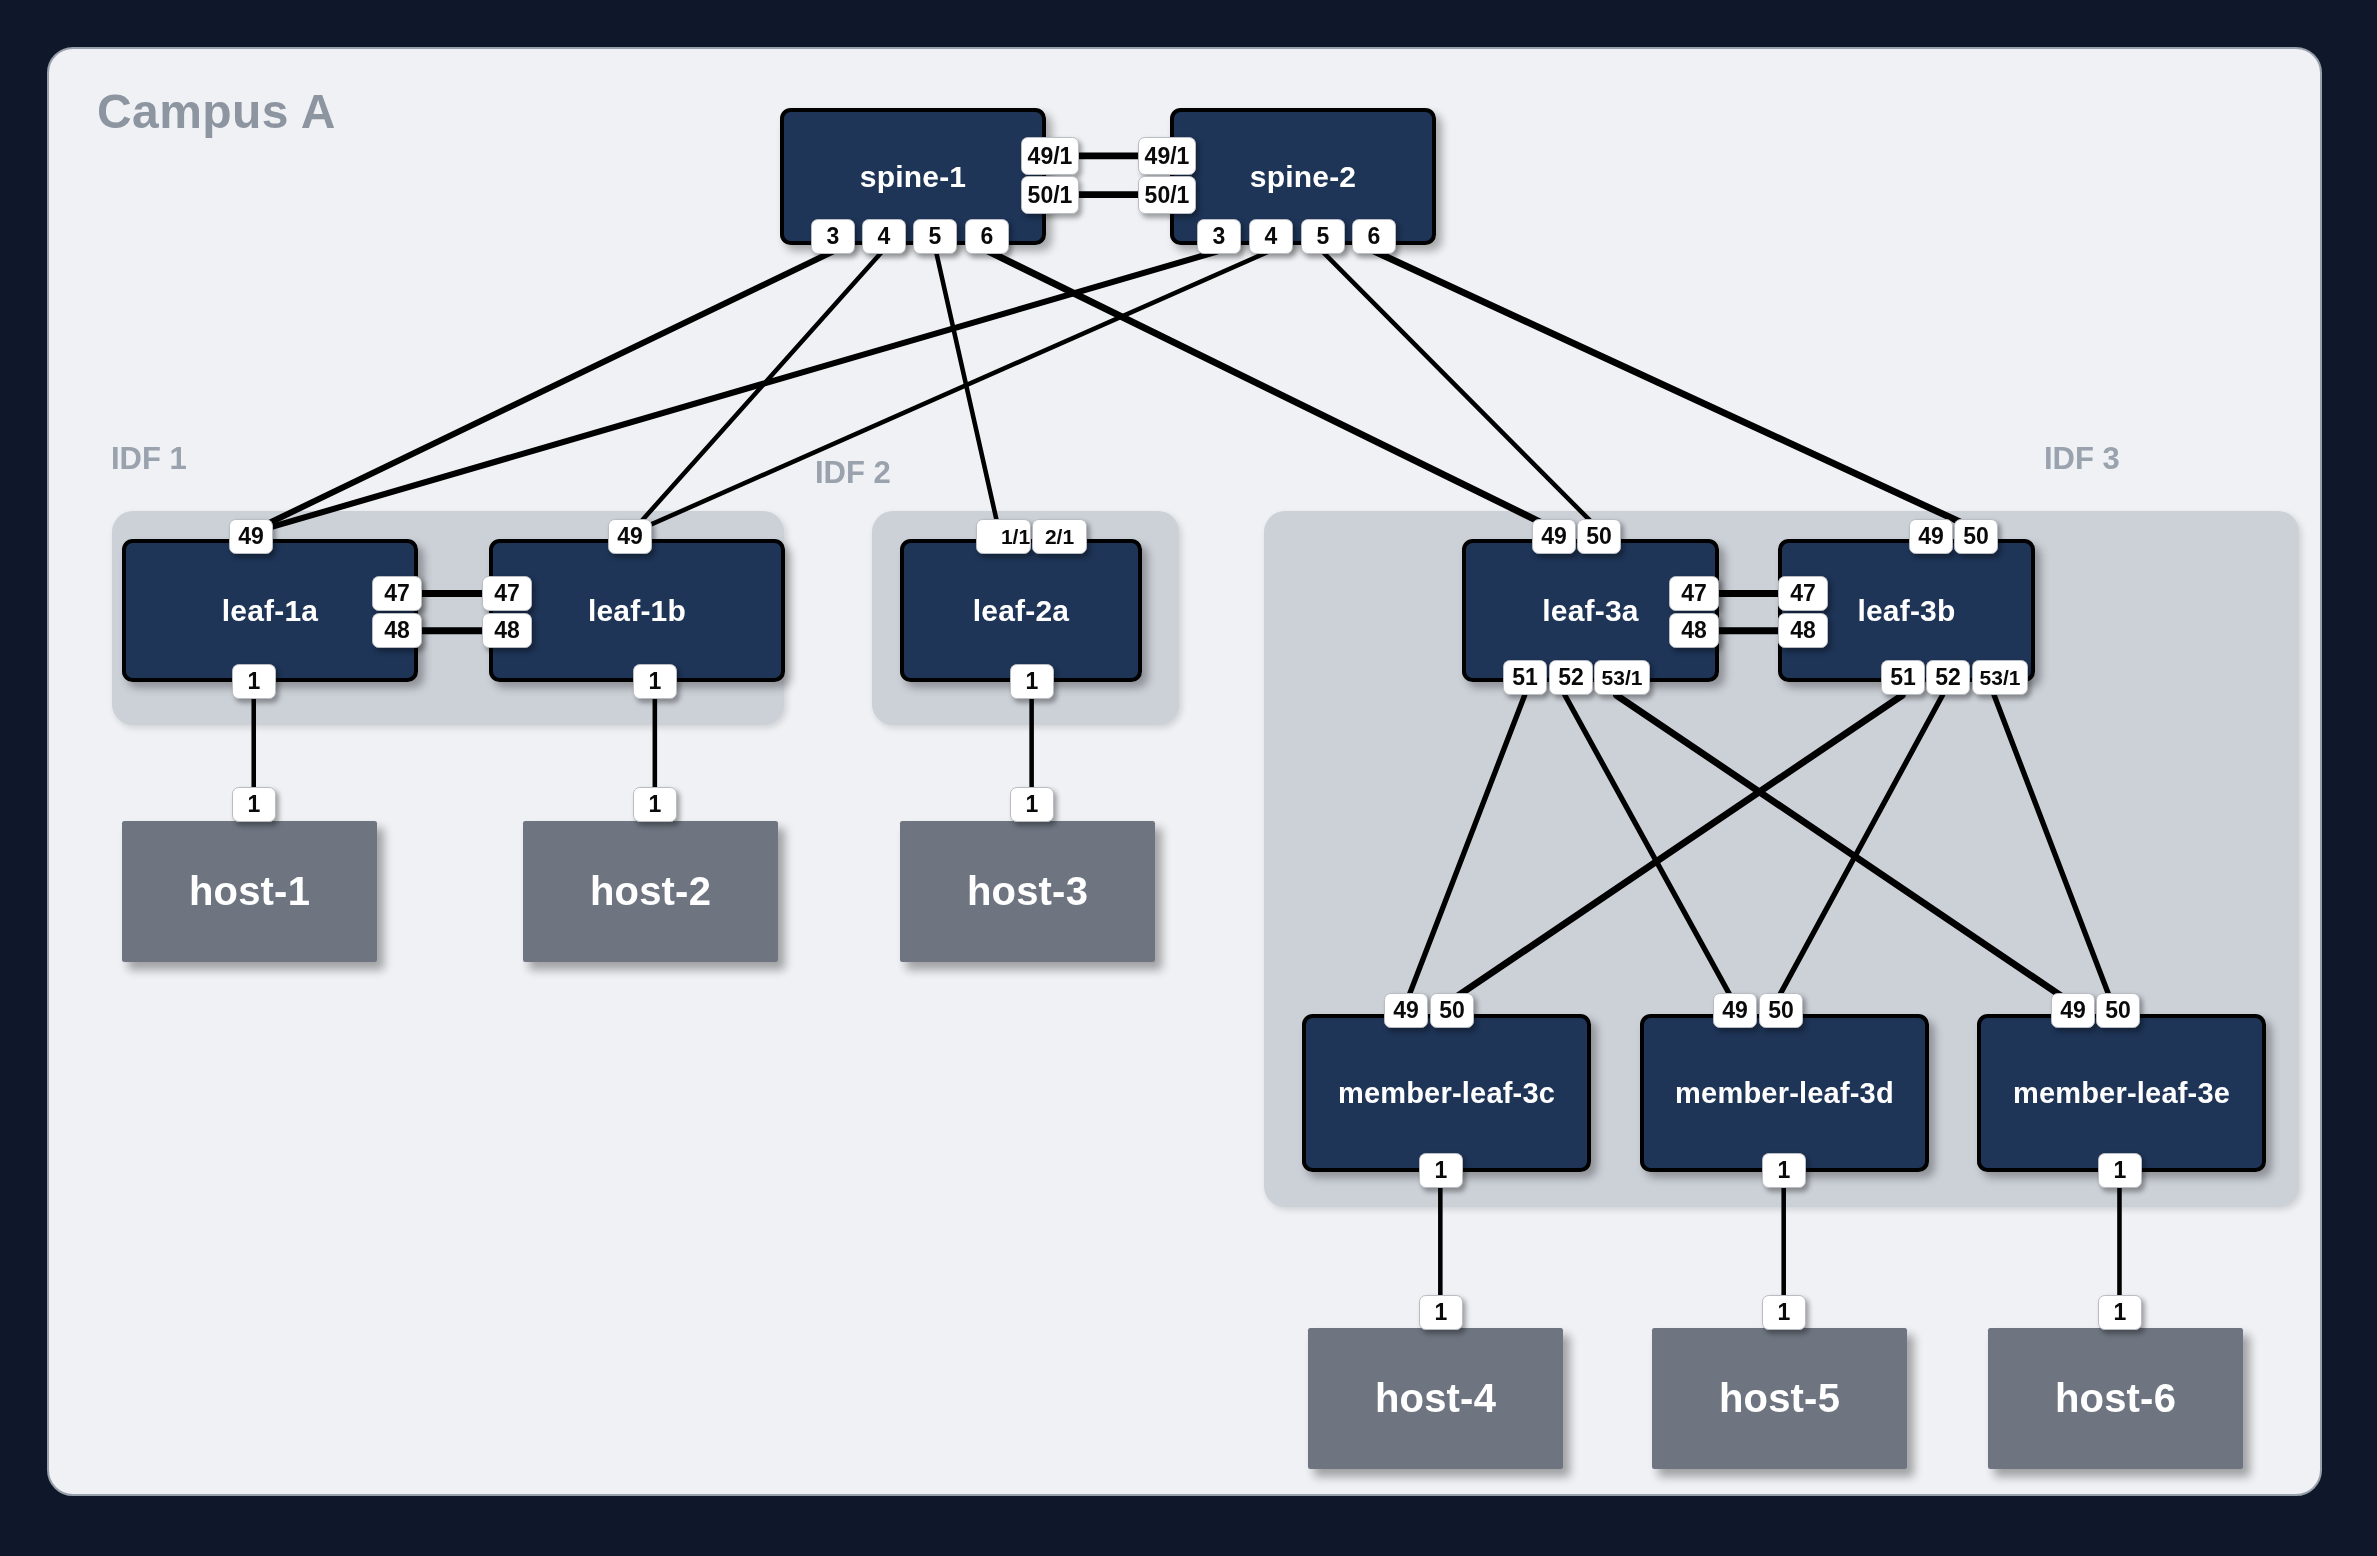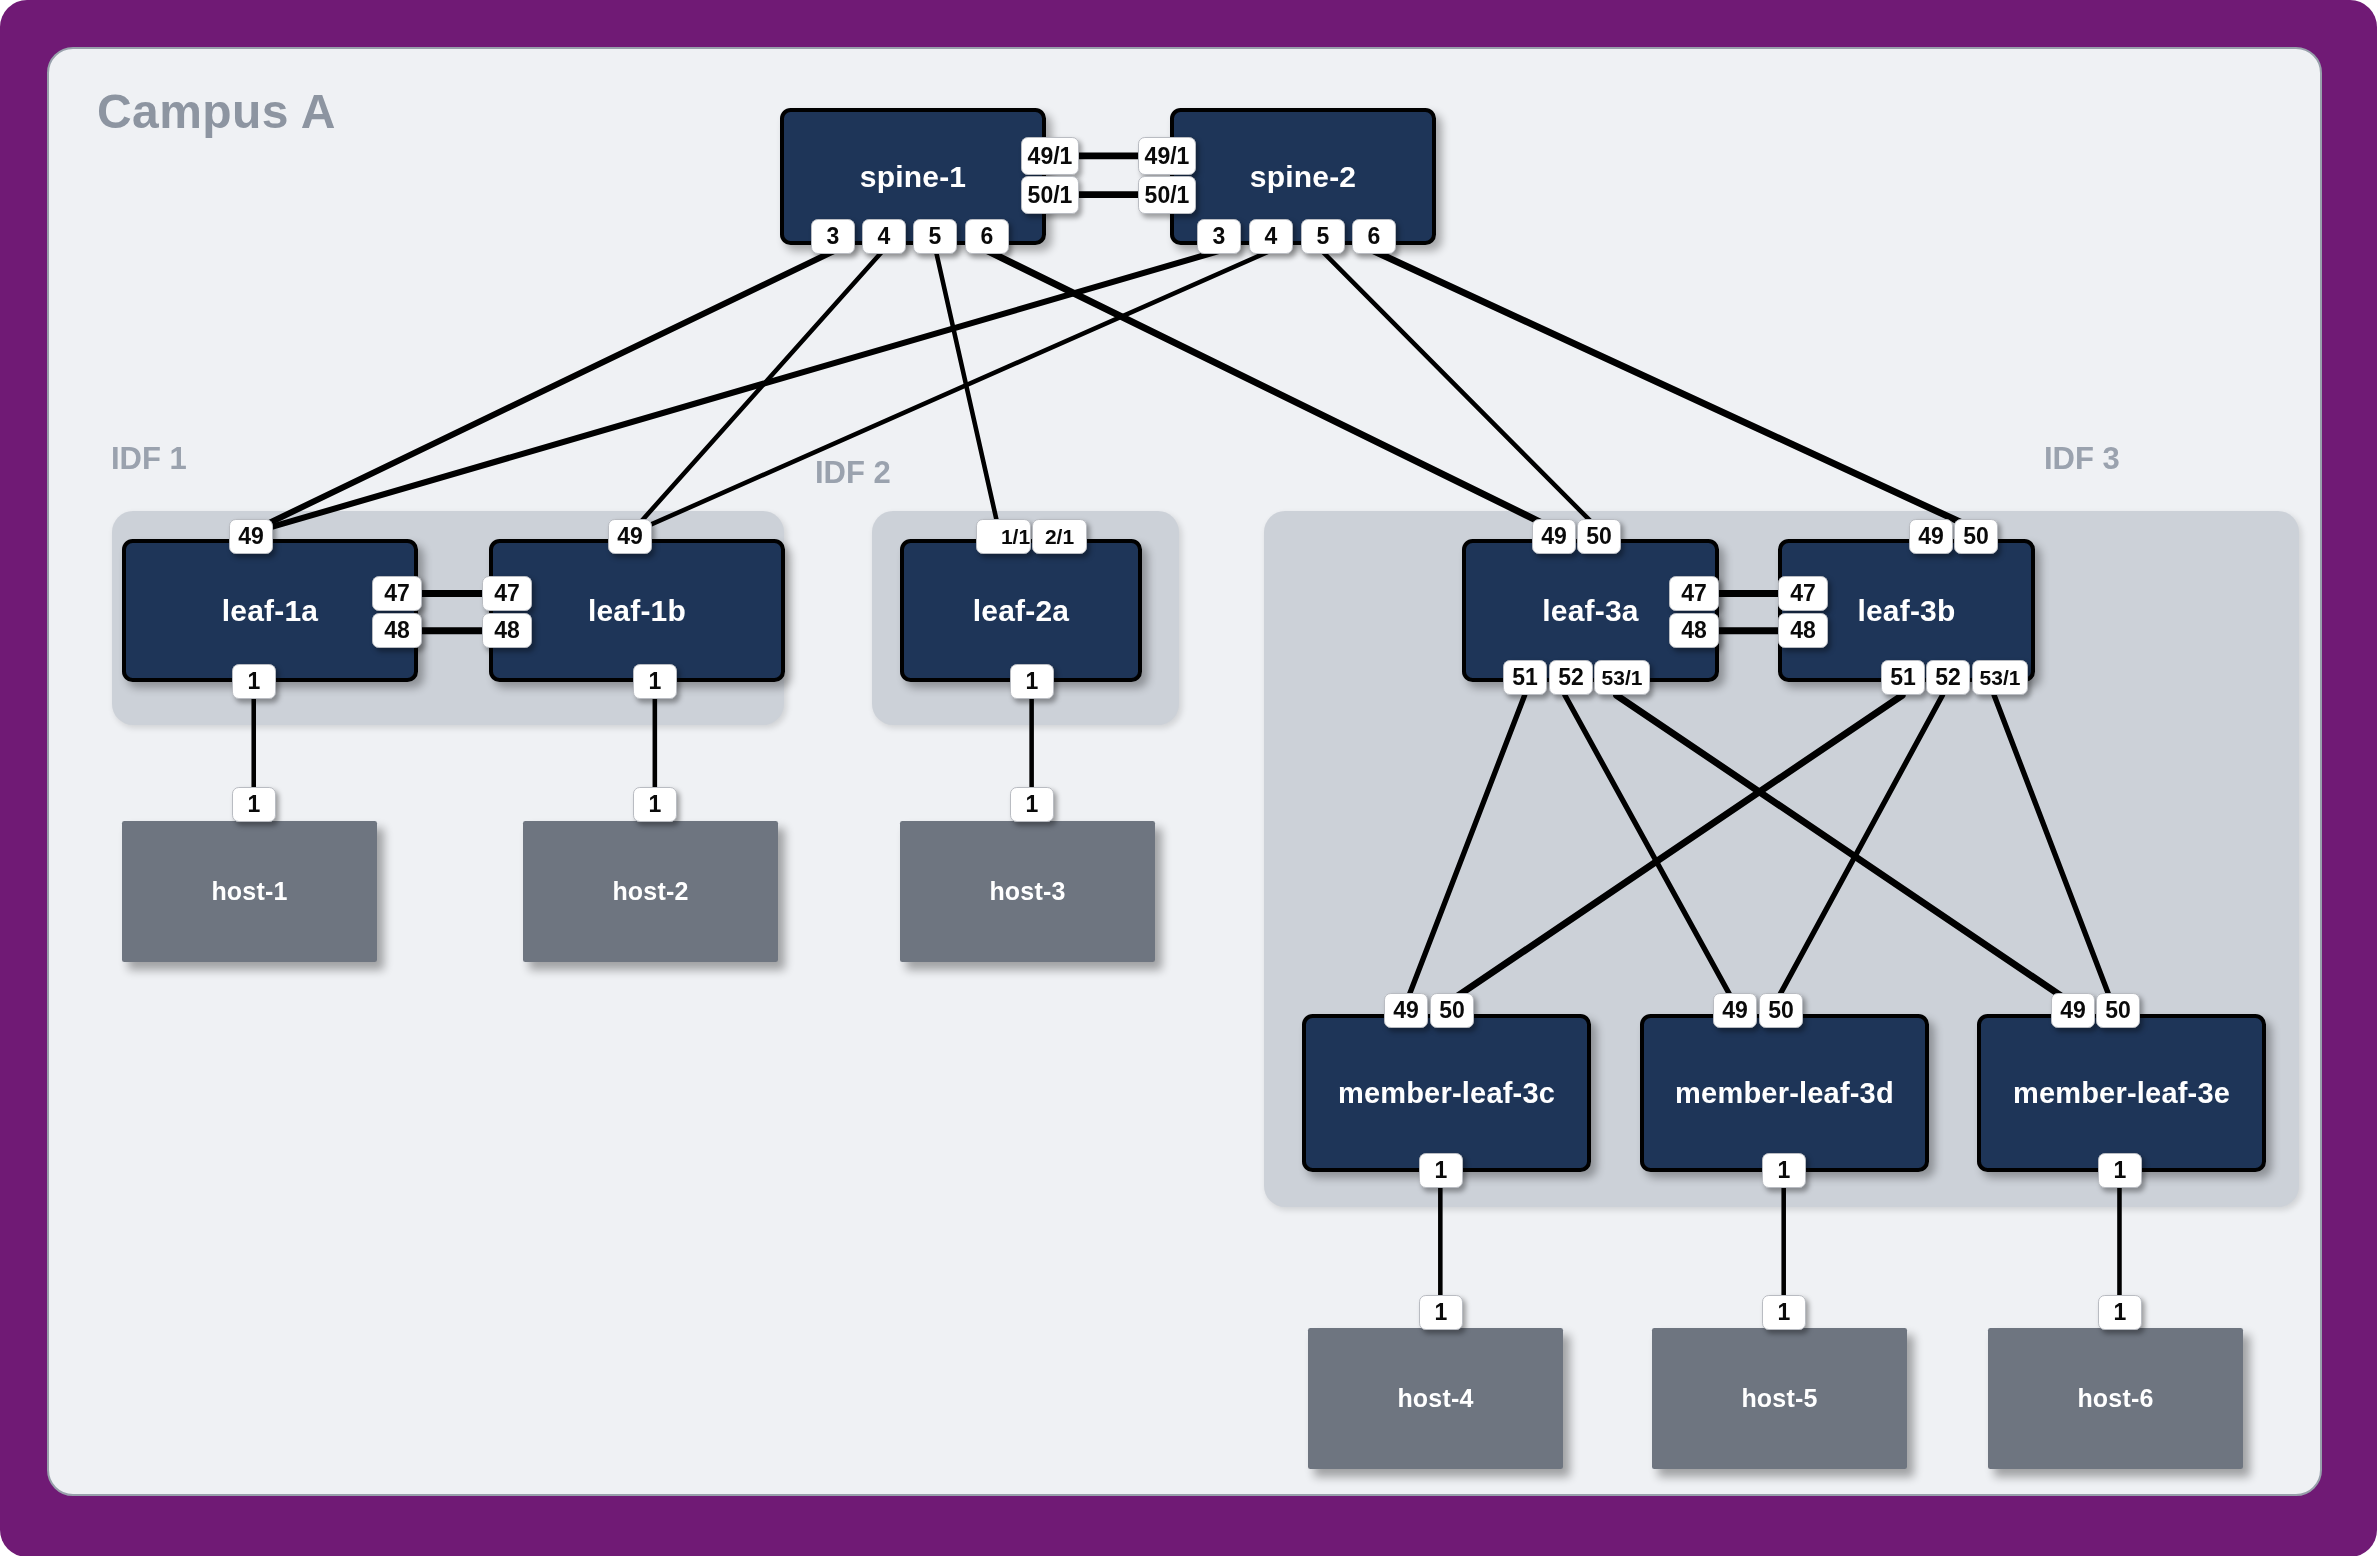--- a/index.html
+++ b/index.html
@@ -1,18 +1,18 @@
 <!DOCTYPE html>
 <html style="font-size:12px"><head>
 <meta charset="utf-8">
 <title>Campus A Network Topology</title>
 <style>
   html,body{margin:0;padding:0;background:#ffffff;}
   body{font-family:"Liberation Sans", sans-serif;}
-  #stage{position:relative;width:2377px;height:1557px;background:#701a75;overflow:hidden;border-radius:27px;}
+  #stage{position:relative;width:2377px;height:1557px;background:#0f172a;overflow:hidden;}
 
   
   #campus-frame{
     position:absolute;left:47px;top:47px;width:2275px;height:1449px;
     background:#eff1f4;border:2.3px solid #98a0ab;border-radius:26px;
     box-sizing:border-box;
   }
   #campus-title{
     position:absolute;left:97px;top:84px;
     font-size:48px;font-weight:bold;color:#8d95a1;letter-spacing:0.4px;
@@ -40,21 +40,21 @@
     letter-spacing:0.2px;
   }
   .switch{
     background:#1e3558;border:4.6px solid #000000;border-radius:10.6px;
     box-shadow:5.3px 6px 8.4px rgba(0,0,0,0.30);
     font-size:30px;
   }
   .host{
     background:#6e7580;border:0;border-radius:2.3px;
     box-shadow:6.8px 7.6px 10px rgba(0,0,0,0.33);
-    font-size:25px;
+    font-size:40px;
   }
 
   
   .port{
     position:absolute;box-sizing:border-box;
     background:#ffffff;border:1.5px solid #b9bcc2;border-radius:6.8px;
     box-shadow:3px 3.8px 5.3px rgba(0,0,0,0.34);
     display:flex;align-items:center;justify-content:center;
     font-size:23px;font-weight:bold;color:#0a0a0a;
     white-space:nowrap;z-index:6;

